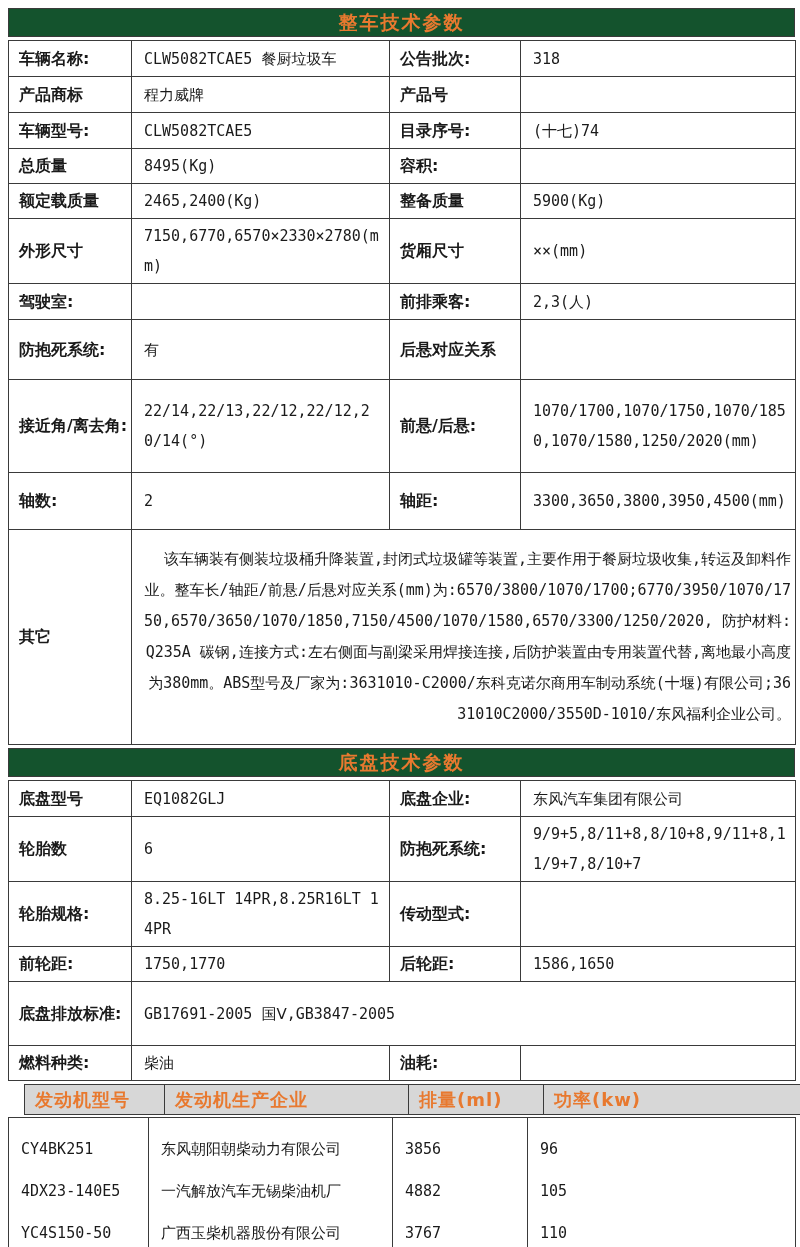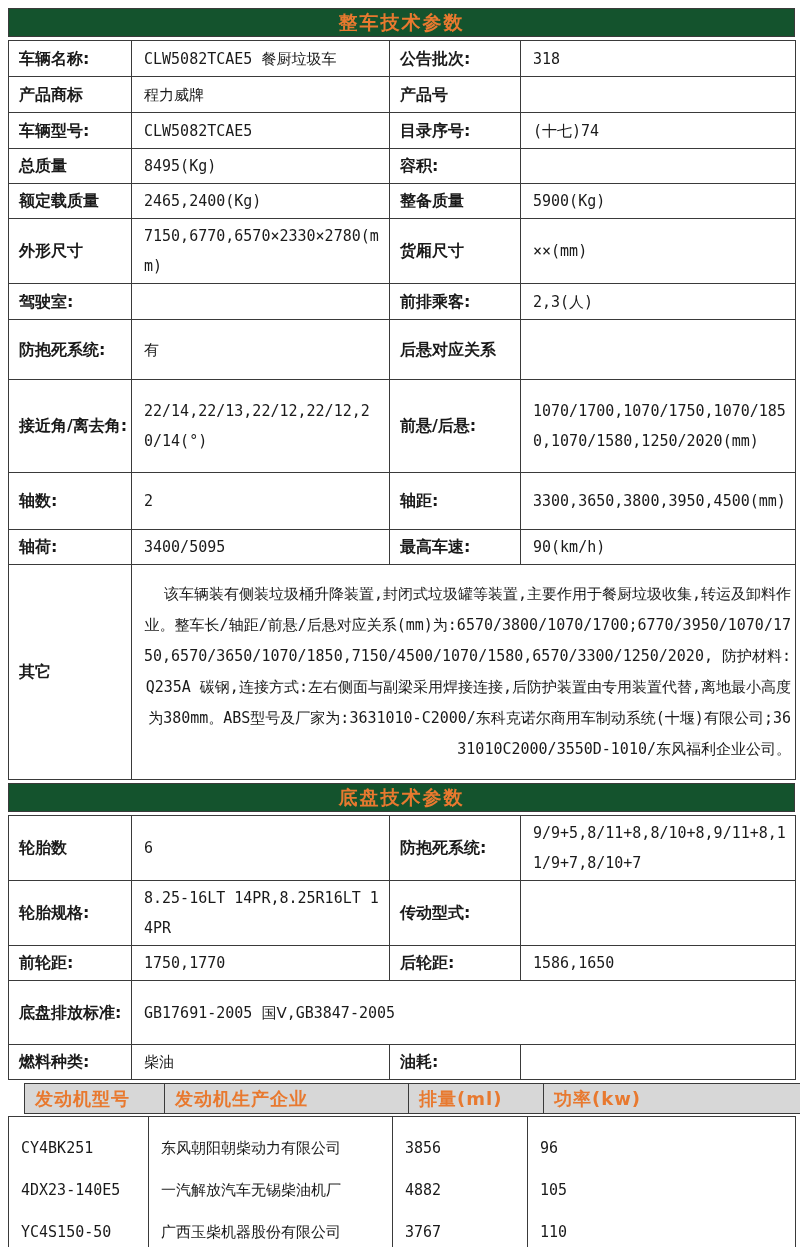--- a/index.html
+++ b/index.html
@@ -109,43 +109,43 @@
       <td class="val">22/14,22/13,22/12,22/12,20/14(°)</td>
       <td class="lbl">前悬/后悬:</td>
       <td class="val">1070/1700,1070/1750,1070/1850,1070/1580,1250/2020(mm)</td>
     </tr>
     <tr style="height:57px">
       <td class="lbl">轴数:</td>
       <td class="val">2</td>
       <td class="lbl">轴距:</td>
       <td class="val">3300,3650,3800,3950,4500(mm)</td>
     </tr>
-    <tr style="height:35px">
-      <td class="lbl">轴荷:</td>
-      <td class="val">3400/5095</td>
-      <td class="lbl">最高车速:</td>
-      <td class="val">90(km/h)</td>
-    </tr>
     <tr style="height:215px">
       <td class="lbl">其它</td>
       <td class="val otherval" colspan="3">该车辆装有侧装垃圾桶升降装置,封闭式垃圾罐等装置,主要作用于餐厨垃圾收集,转运及卸料作业。整车长/轴距/前悬/后悬对应关系(mm)为:6570/3800/1070/1700;6770/3950/1070/1750,6570/3650/1070/1850,7150/4500/1070/1580,6570/3300/1250/2020, 防护材料:Q235A 碳钢,连接方式:左右侧面与副梁采用焊接连接,后防护装置由专用装置代替,离地最小高度为380mm。ABS型号及厂家为:3631010-C2000/东科克诺尔商用车制动系统(十堰)有限公司;3631010C2000/3550D-1010/东风福利企业公司。</td>
     </tr>
   </tbody>
     </table>
 
   <div class="secbar">底盘技术参数</div>
 
   <table class="spec">
     <colgroup>
         <col class="c1">
         <col class="c2">
         <col class="c3">
         <col class="c4">
       </colgroup>
     <tbody>
+        <tr style="height:36px">
+      <td class="lbl">底盘型号</td>
+      <td class="val">EQ1082GLJ</td>
+      <td class="lbl">底盘企业:</td>
+      <td class="val">东风汽车集团有限公司</td>
+    </tr>
     <tr style="height:60px">
       <td class="lbl">轮胎数</td>
       <td class="val">6</td>
       <td class="lbl">防抱死系统:</td>
       <td class="val">9/9+5,8/11+8,8/10+8,9/11+8,11/9+7,8/10+7</td>
     </tr>
     <tr style="height:60px">
       <td class="lbl">轮胎规格:</td>
       <td class="val">8.25-16LT 14PR,8.25R16LT 14PR</td>
       <td class="lbl">传动型式:</td>

